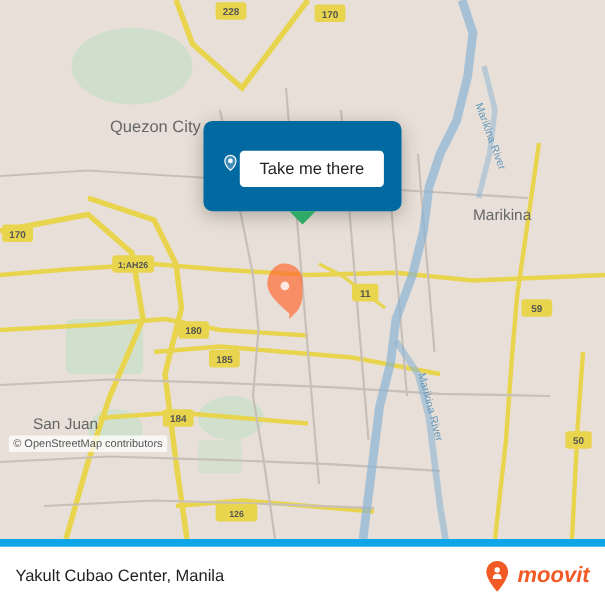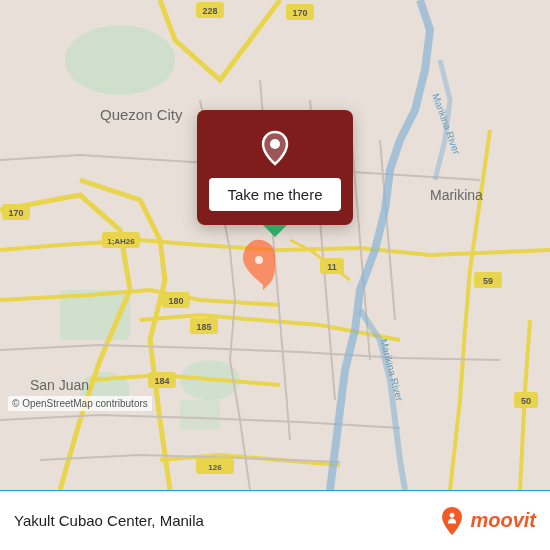--- a/index.html
+++ b/index.html
@@ -26,25 +26,24 @@
       position: absolute;
       top: 0; left: 0;
     }
 
     
     #popup-card {
       position: absolute;
       top: 110px;
       left: 50%;
       transform: translateX(-50%);
-      width: 156px;
-      background: #7f1d1d;
+      width: 180px;
+      background: #0369a1;
       border-radius: 8px;
       display: flex;
-      flex-direction: column;
       align-items: center;
       padding: 18px 16px 14px;
       box-shadow: 0 4px 16px rgba(0,0,0,0.25);
       cursor: pointer;
       z-index: 10;
     }
 
     #popup-card::after {
       content: '';
       position: absolute;
@@ -78,21 +77,21 @@
 
     
     #bottom-bar {
       width: 550px;
       height: 60px;
       background: white;
       display: flex;
       align-items: center;
       justify-content: space-between;
       padding: 0 14px;
-      border-top: 1px solid #0ea5e9;
+      border-top: 7px solid #0ea5e9;
     }
 
     #location-text {
       font-size: 15px;
       color: #222;
       font-weight: 400;
     }
 
     #moovit-logo {
       display: flex;

